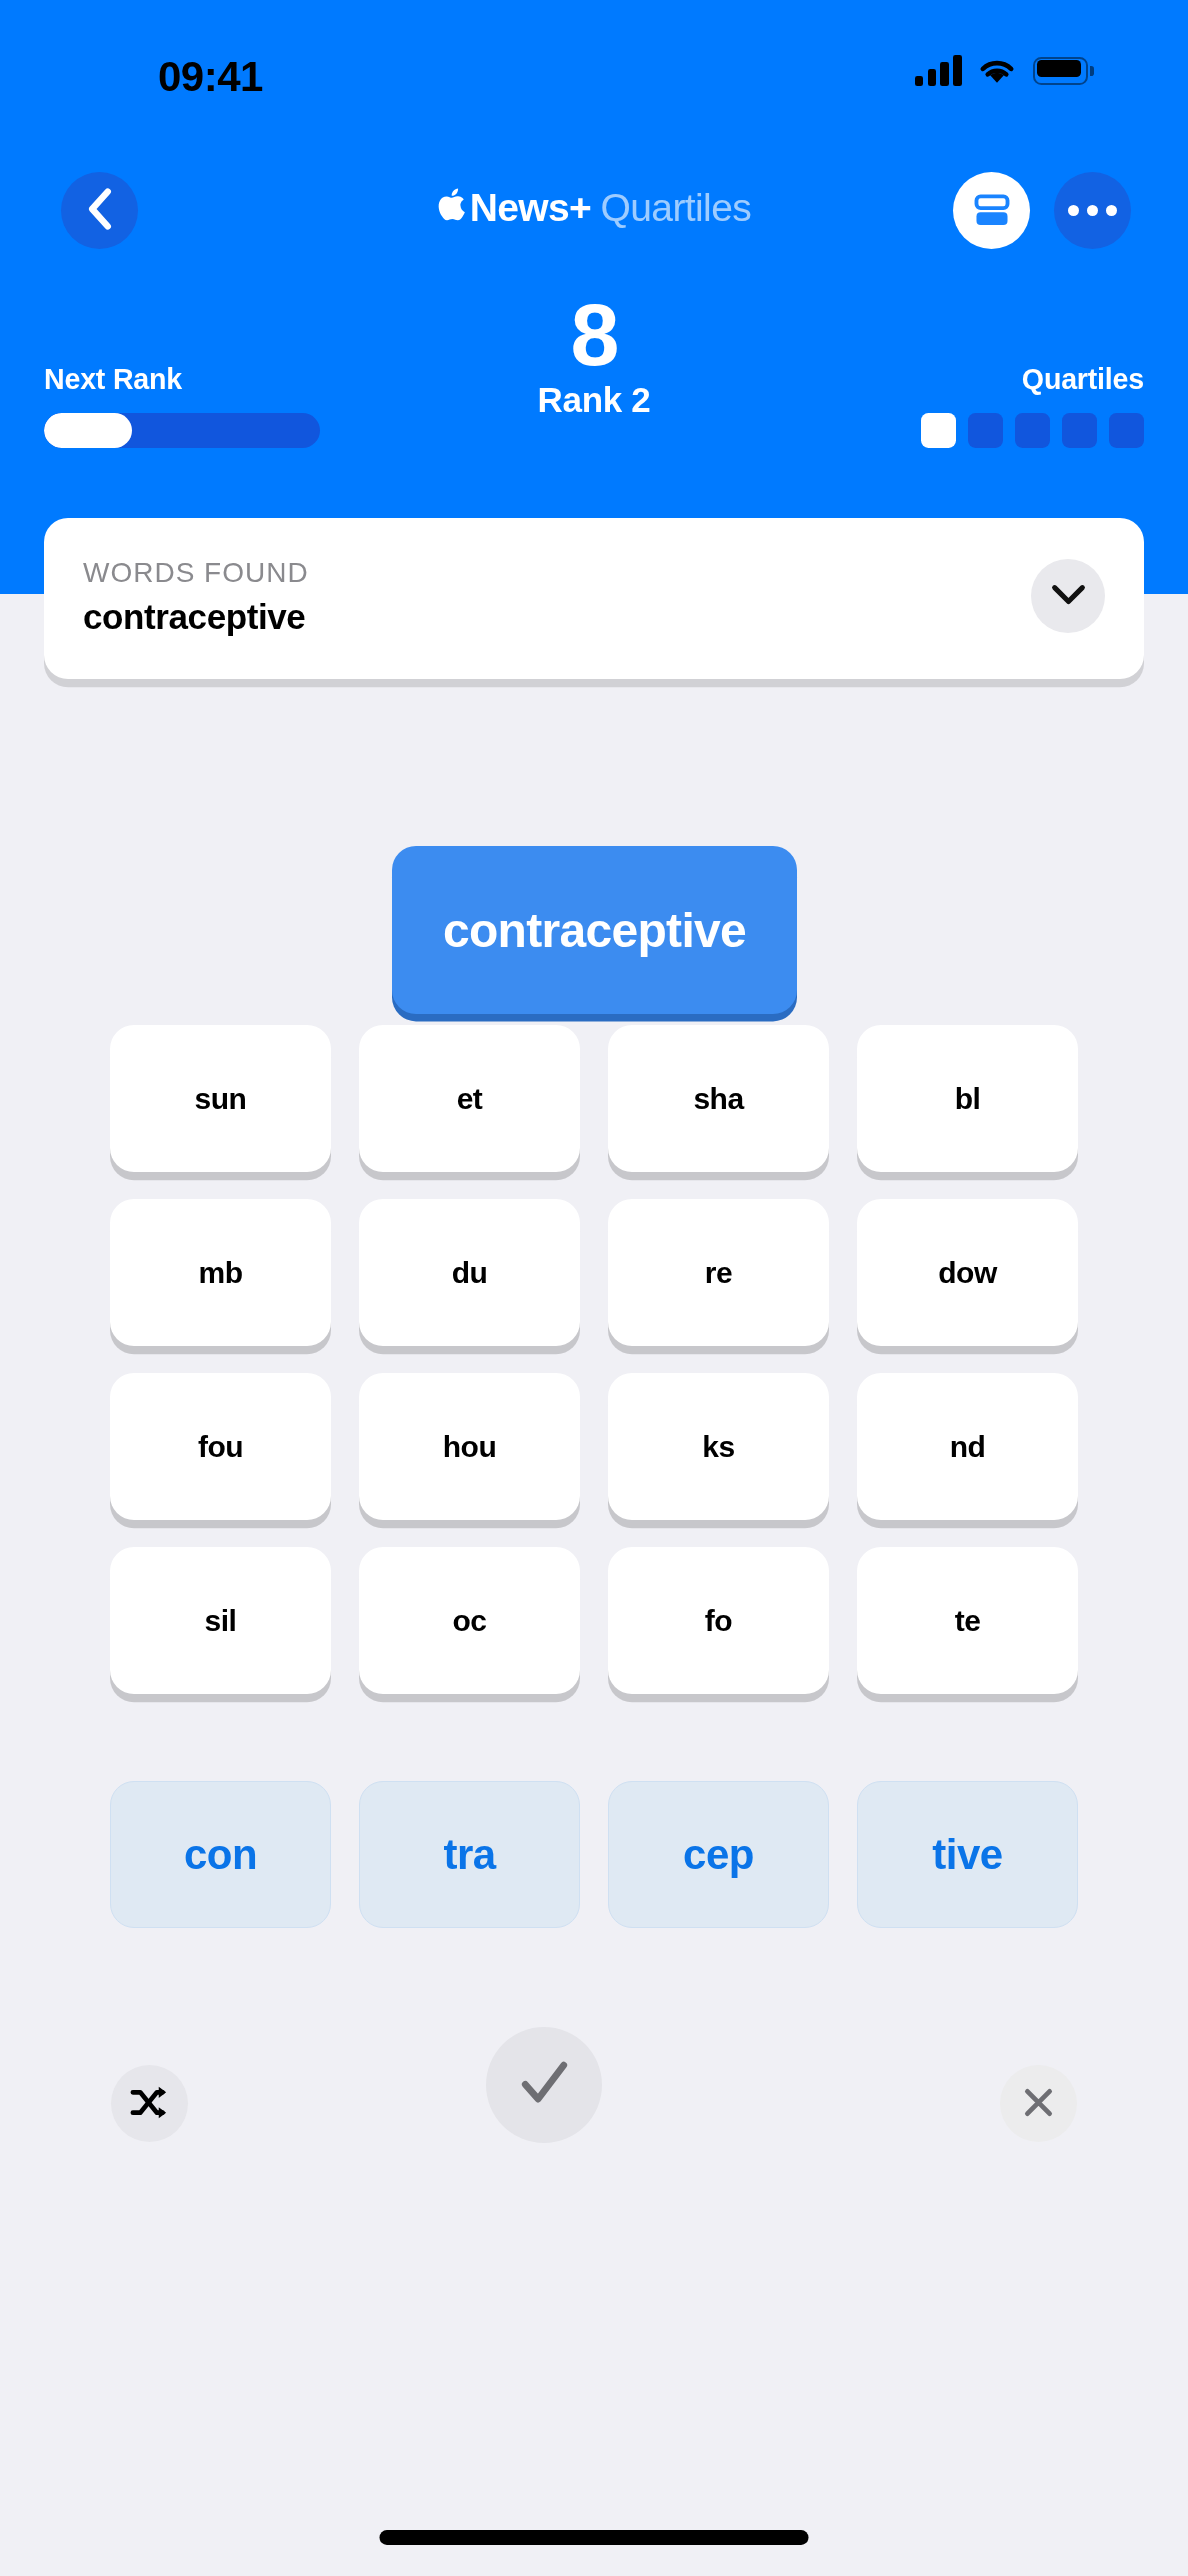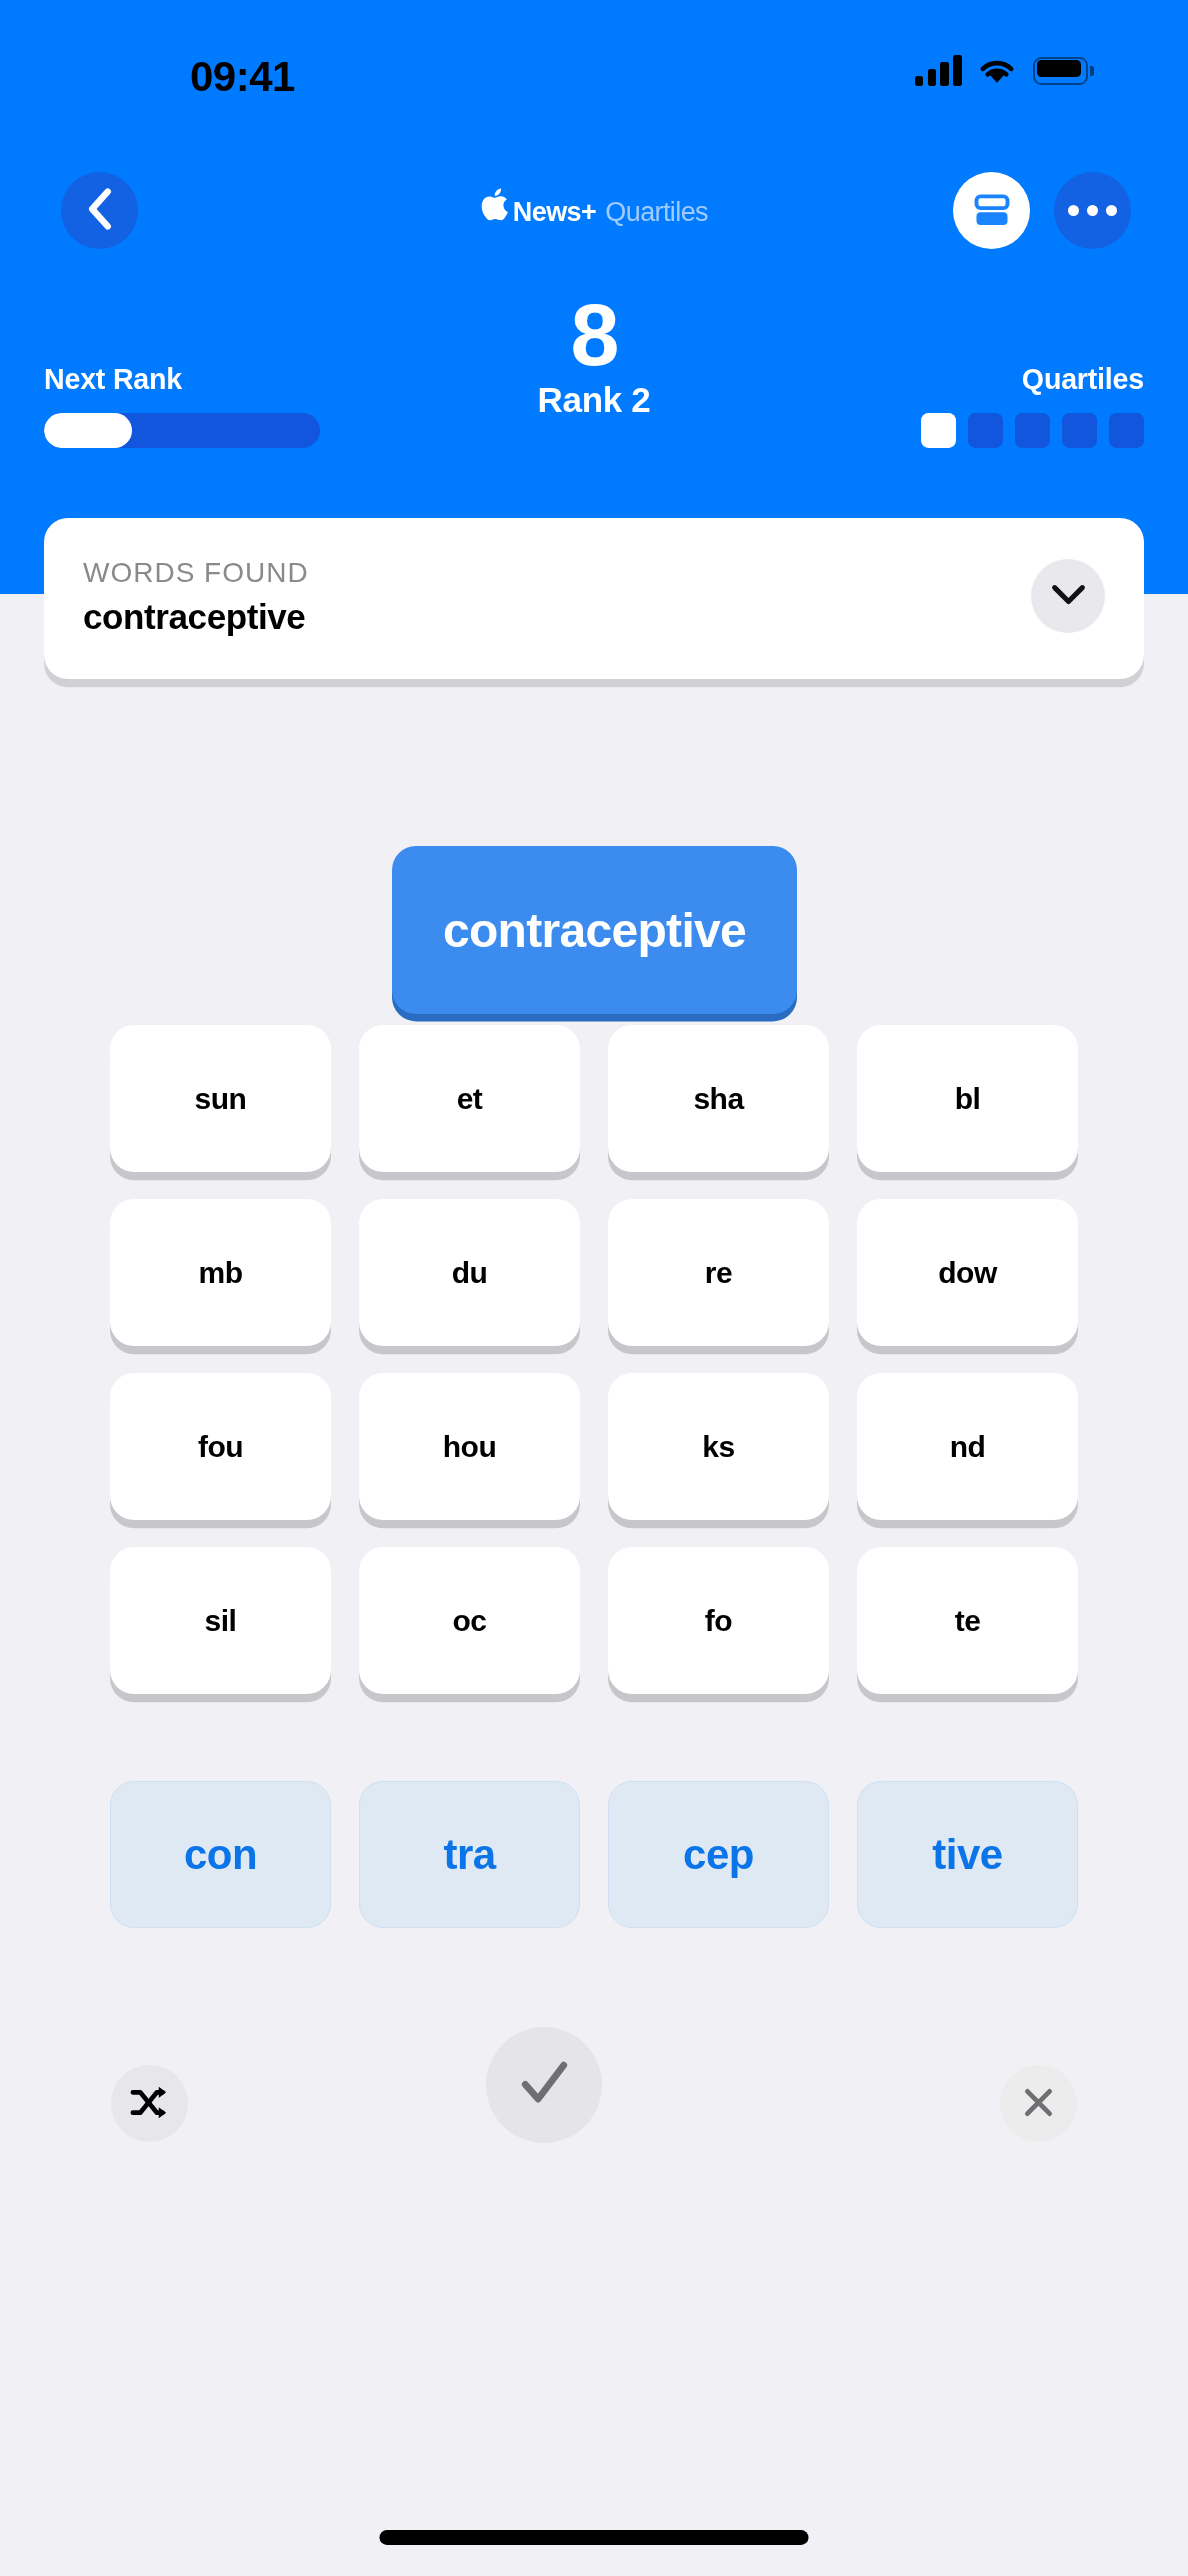--- a/index.html
+++ b/index.html
@@ -37,21 +37,20 @@
     height: 111px;
   }
   .status-time {
     position: absolute;
     left: 158px;
     top: 53px;
     font-size: 42px;
     font-weight: 600;
     color: #000;
     letter-spacing: -0.5px;
-    margin-left: 32px;
   }
   .status-icons {
     position: absolute;
     right: 100px;
     top: 55px;
     display: flex;
     align-items: center;
     gap: 14.7px;
   }
   .sig-bars { display: flex; align-items: flex-end; gap: 4.6px; height: 31px; }
@@ -106,21 +105,21 @@
     border-radius: 50%;
     background: #fff;
     display: flex; align-items: center; justify-content: center;
   }
   .cards-glyph { width: 42px; height: 42px; }
 
   .nav-title {
     position: absolute;
     left: 0; right: 0; top: 20px;
     text-align: center;
-    font-size: 27px;
+    font-size: 39px;
     font-weight: 700;
     letter-spacing: -0.6px;
     white-space: nowrap;
   }
   .nav-title .apple { display: inline-block; vertical-align: -1.8px; margin-right: 1.8px; }
   .nav-title .brand { color: #ffffff; }
   .nav-title .suffix { color: rgba(255,255,255,0.62); font-weight: 400; margin-left: 9.2px; }
 
   
   .score-wrap {

